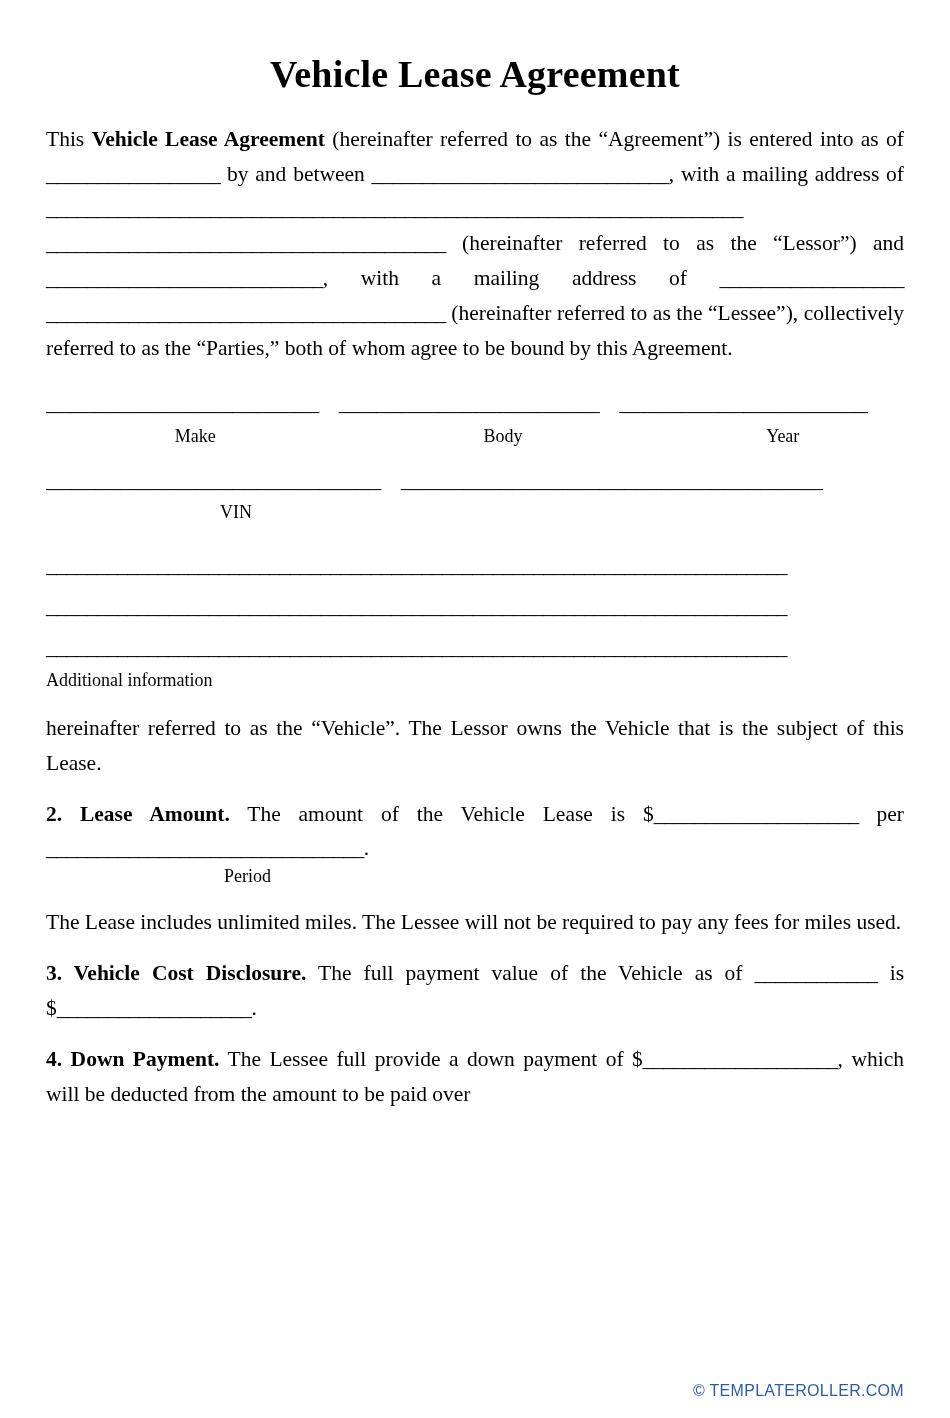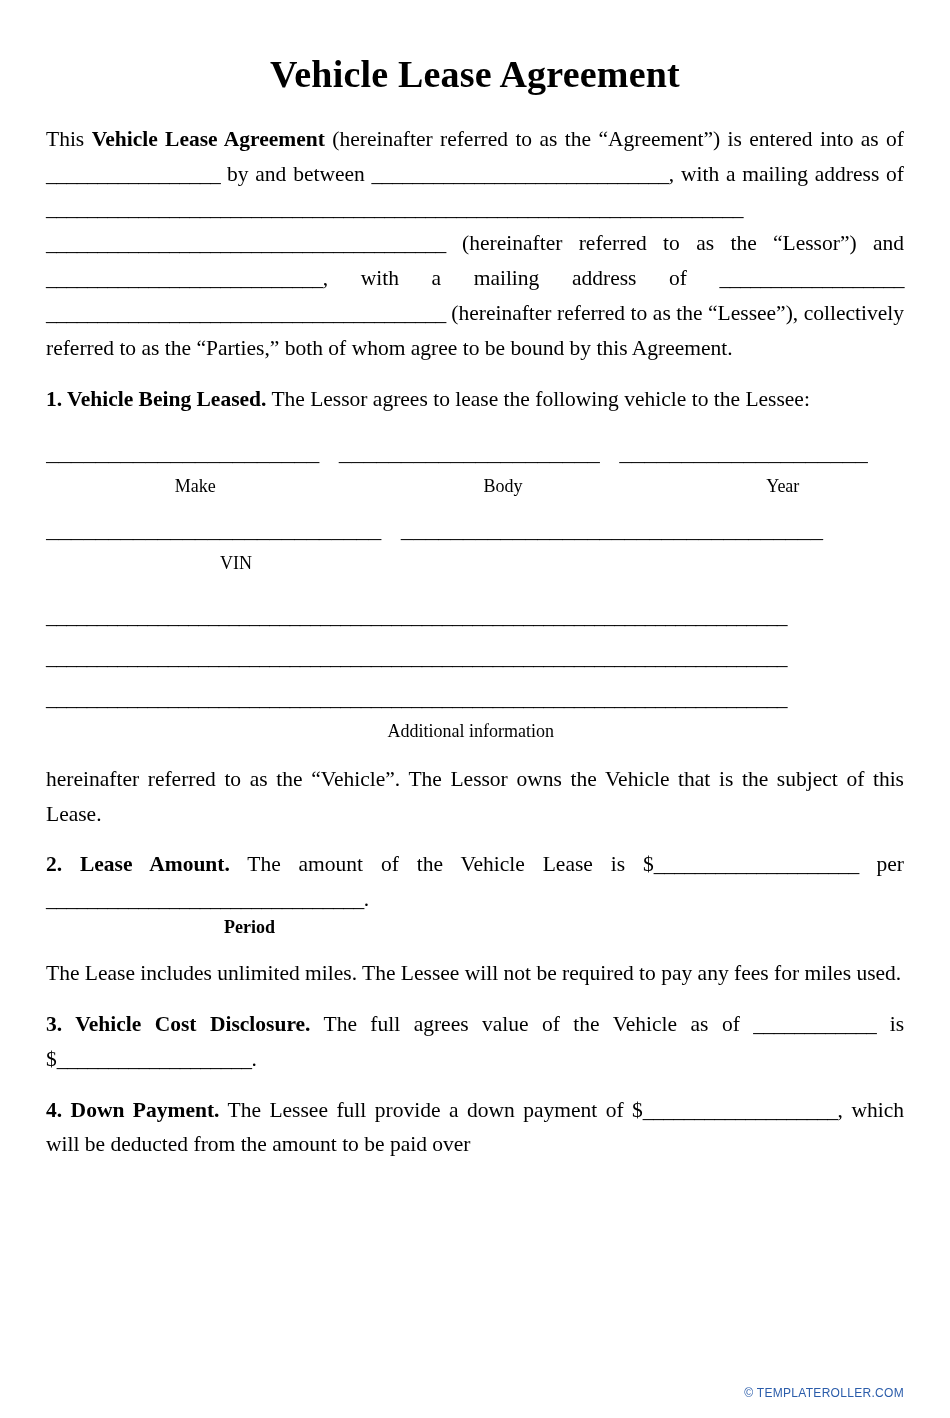--- a/index.html
+++ b/index.html
@@ -70,53 +70,51 @@
   .cap-model { width: 475px; }
   .cap-vin { width: 380px; }
 
   .long-line {
     font-size: 21.5px;
     line-height: 1.9;
     white-space: pre;
     letter-spacing: -0.6px;
   }
   .addl-caption {
-    text-align: right;
+    text-align: left;
     font-size: 18px;
     margin-top: 2px;
     margin-bottom: 20px;
     padding-right: 350px;
   }
   .period-caption {
     font-size: 18px;
     margin: -6px 0 18px 0;
     padding-left: 178px;
-    font-weight: bold;
   }
   .footer {
     position: absolute;
     right: 46px;
     bottom: 18px;
     font-family: "Liberation Sans", sans-serif;
-    font-size: 12px;
+    font-size: 16px;
     color: #2a5caa;
     letter-spacing: 0.3px;
   }
   .footer .brand { color: #2a5caa; }
 </style>
 </head>
 <body>
 
 <div class="page">
 
   <h1 class="doc-title">Vehicle Lease Agreement</h1>
 
   <p class="body-text"><span>This </span><span class="b">Vehicle Lease Agreement</span><span> (hereinafter referred to as the “Agreement”) is entered into as of </span><span class="fld">_________________</span><span> by and between </span><span class="fld">_____________________________</span><span>, with a mailing address of </span><span class="fld">____________________________________________________________________</span> <span class="fld">_______________________________________</span><span> (hereinafter referred to as the “Lessor”) and </span><span class="fld">___________________________</span><span>, with a mailing address of </span><span class="fld">__________________</span> <span class="fld">_______________________________________</span><span> (hereinafter referred to as the “Lessee”), collectively referred to as the “Parties,” both of whom agree to be bound by this Agreement.</span></p>
 
-  <p class="body-text"><span class="b">1. Vehicle Being Leased.</span><span> The Lessor agrees to lease the following vehicle to the Lessee:</span></p>
 
   <div class="field-block">
     <div class="field-row">
       <span class="fld">______________________</span>
       <span class="fld">_____________________</span>
       <span class="fld">____________________</span>
     </div>
     <div class="caption-row">
       <span class="cap-make">Make</span>
       <span class="cap-body">Body</span>
@@ -137,18 +135,18 @@
     <div class="addl-caption">Additional information</div>
   </div>
 
   <p class="body-text">hereinafter referred to as the “Vehicle”. The Lessor owns the Vehicle that is the subject of this Lease.</p>
 
   <p class="body-text tight"><span class="b">2. Lease Amount.</span><span> The amount of the Vehicle Lease is $</span><span class="fld">____________________</span><span> per </span><span class="fld">_______________________________</span><span>.</span></p>
   <div class="period-caption">Period</div>
 
   <p class="body-text">The Lease includes unlimited miles. The Lessee will not be required to pay any fees for  miles used.</p>
 
-  <p class="body-text"><span class="b">3. Vehicle Cost Disclosure.</span><span> The full agrees value of the Vehicle as of </span><span class="fld">____________</span><span> is $</span><span class="fld">___________________</span><span>.</span></p>
+  <p class="body-text"><span class="b">3. Vehicle Cost Disclosure.</span><span> The full payment value of the Vehicle as of </span><span class="fld">____________</span><span> is $</span><span class="fld">___________________</span><span>.</span></p>
 
   <p class="body-text"><span class="b">4. Down Payment.</span><span> The Lessee full provide a down payment of $</span><span class="fld">___________________</span><span>, which will be deducted from the amount to be paid over</span></p>
 
   <div class="footer"><span>© </span><span class="brand">TEMPLATEROLLER.COM</span></div>
 </div>
 
 </body></html>

